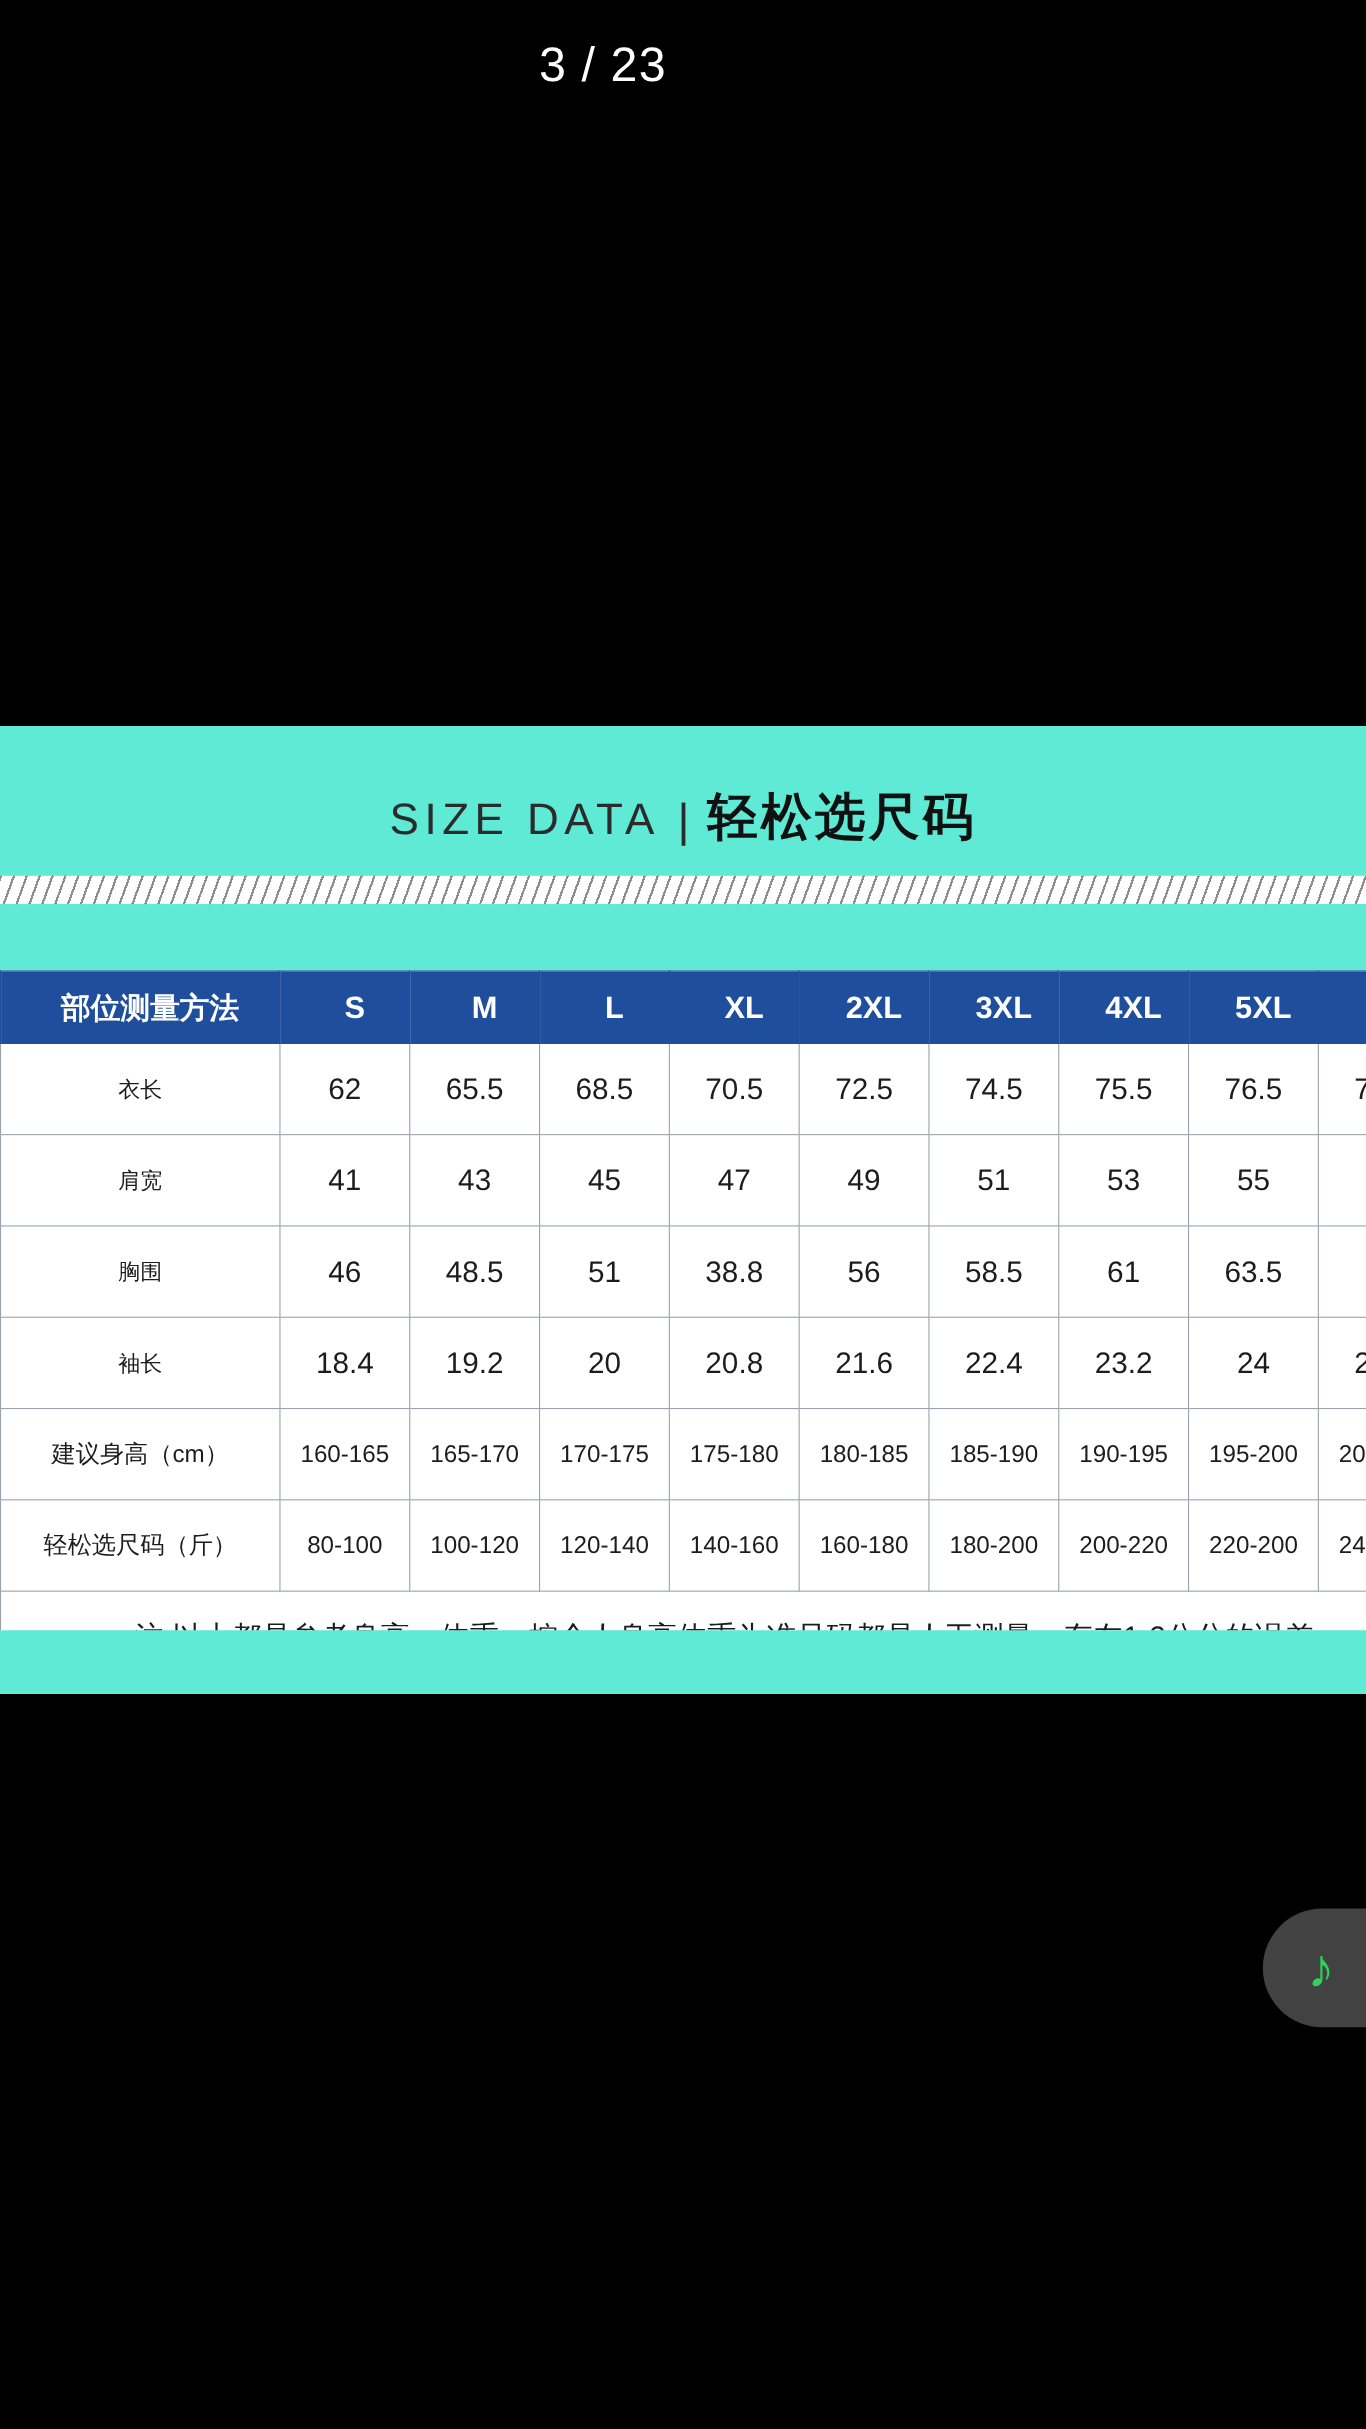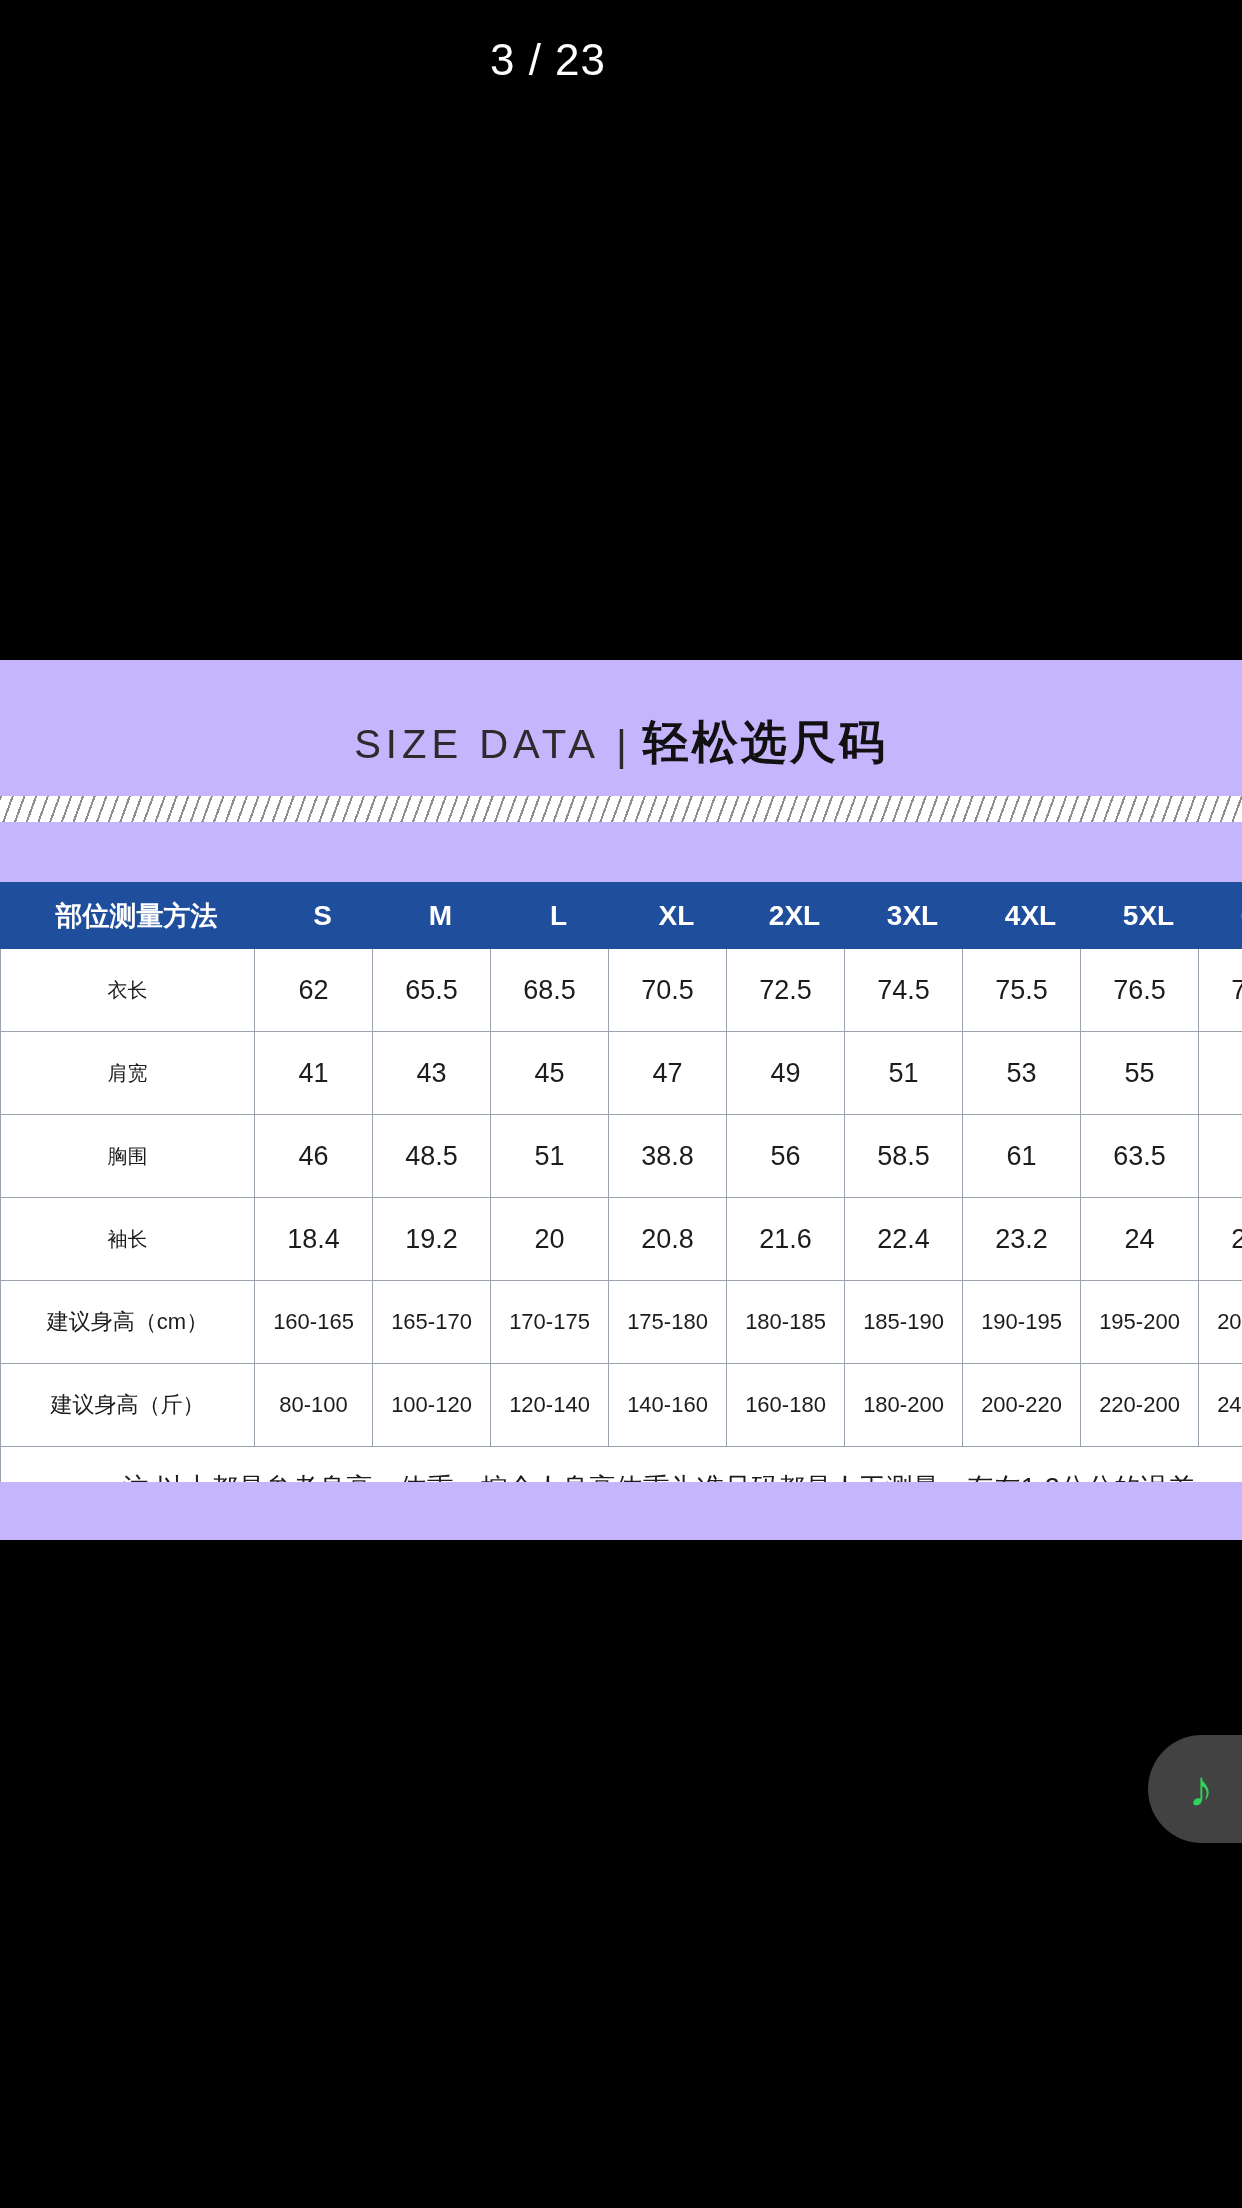--- a/index.html
+++ b/index.html
@@ -30,21 +30,21 @@
     letter-spacing: 1px;
   }
 
   
   .image-panel {
     position: absolute;
     top: 660px;
     left: 0;
     width: 1242px;
     height: 880px;
-    background: #c4b5fd;
+    background: #5eead4;
   }
 
   
   .heading {
     position: absolute;
     top: 52px;
     left: 0;
     width: 1242px;
     text-align: center;
     white-space: nowrap;
@@ -258,21 +258,21 @@
           <td class="sz small">165-170</td>
           <td class="sz small">170-175</td>
           <td class="sz small">175-180</td>
           <td class="sz small">180-185</td>
           <td class="sz small">185-190</td>
           <td class="sz small">190-195</td>
           <td class="sz small">195-200</td>
           <td class="sz small">200-205</td>
         </tr>
         <tr>
-          <td class="first small">建议身高（斤）</td>
+          <td class="first small">轻松选尺码（斤）</td>
           <td class="sz small">80-100</td>
           <td class="sz small">100-120</td>
           <td class="sz small">120-140</td>
           <td class="sz small">140-160</td>
           <td class="sz small">160-180</td>
           <td class="sz small">180-200</td>
           <td class="sz small">200-220</td>
           <td class="sz small">220-200</td>
           <td class="sz small">240-260</td>
         </tr>

